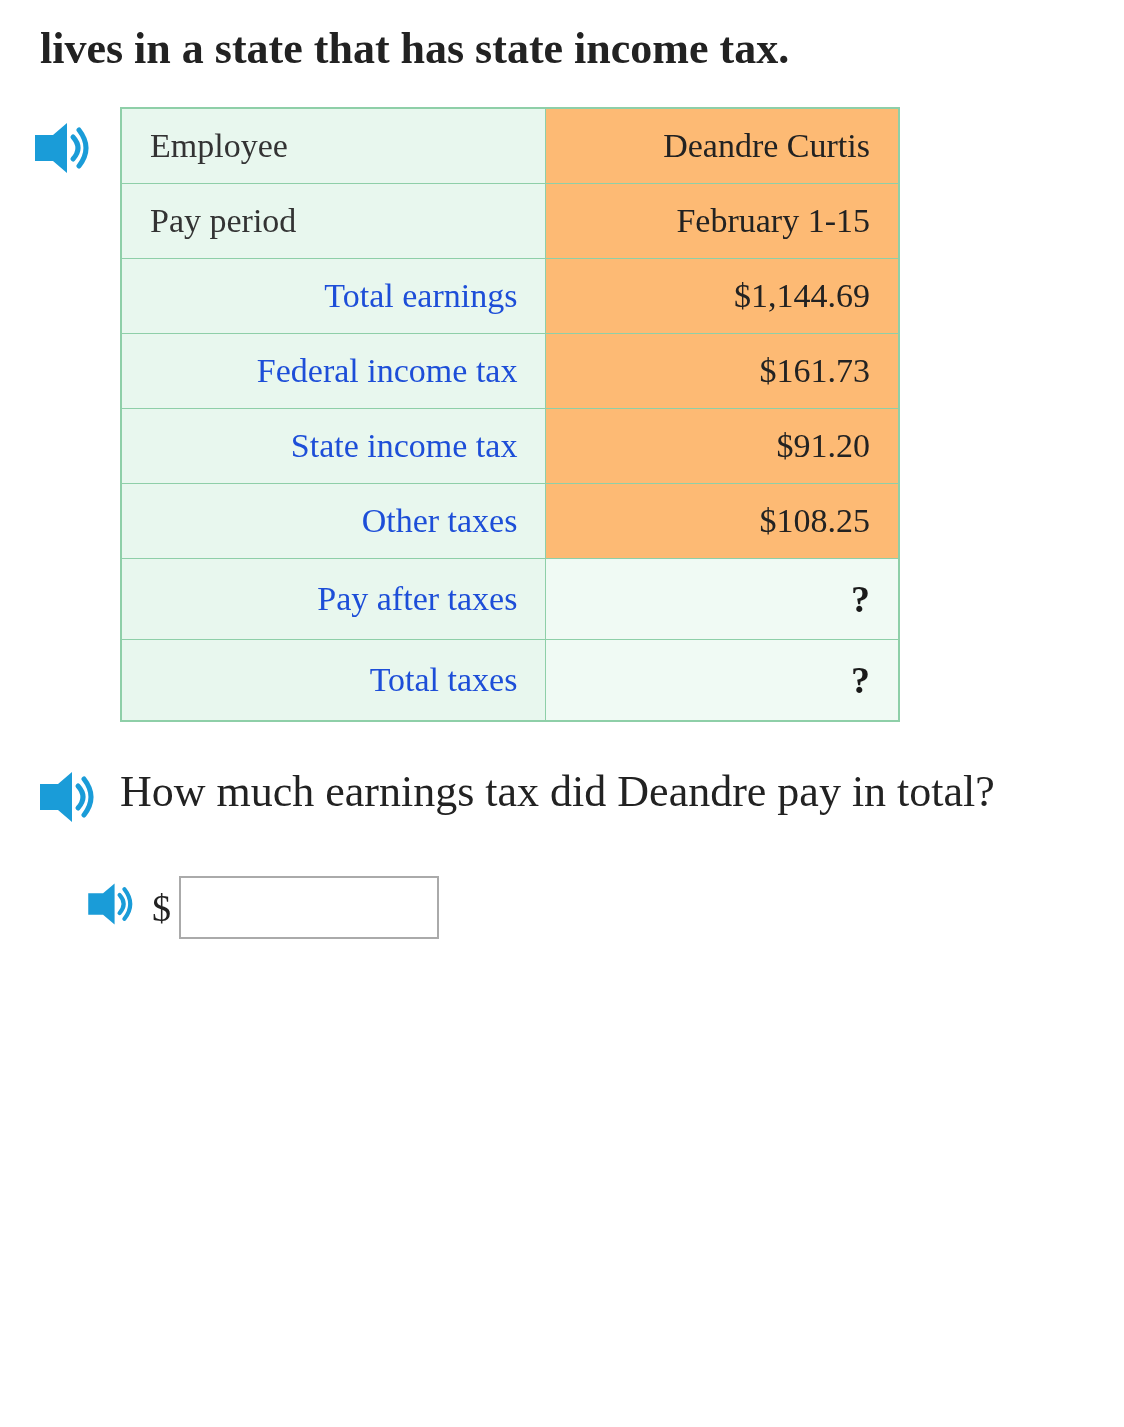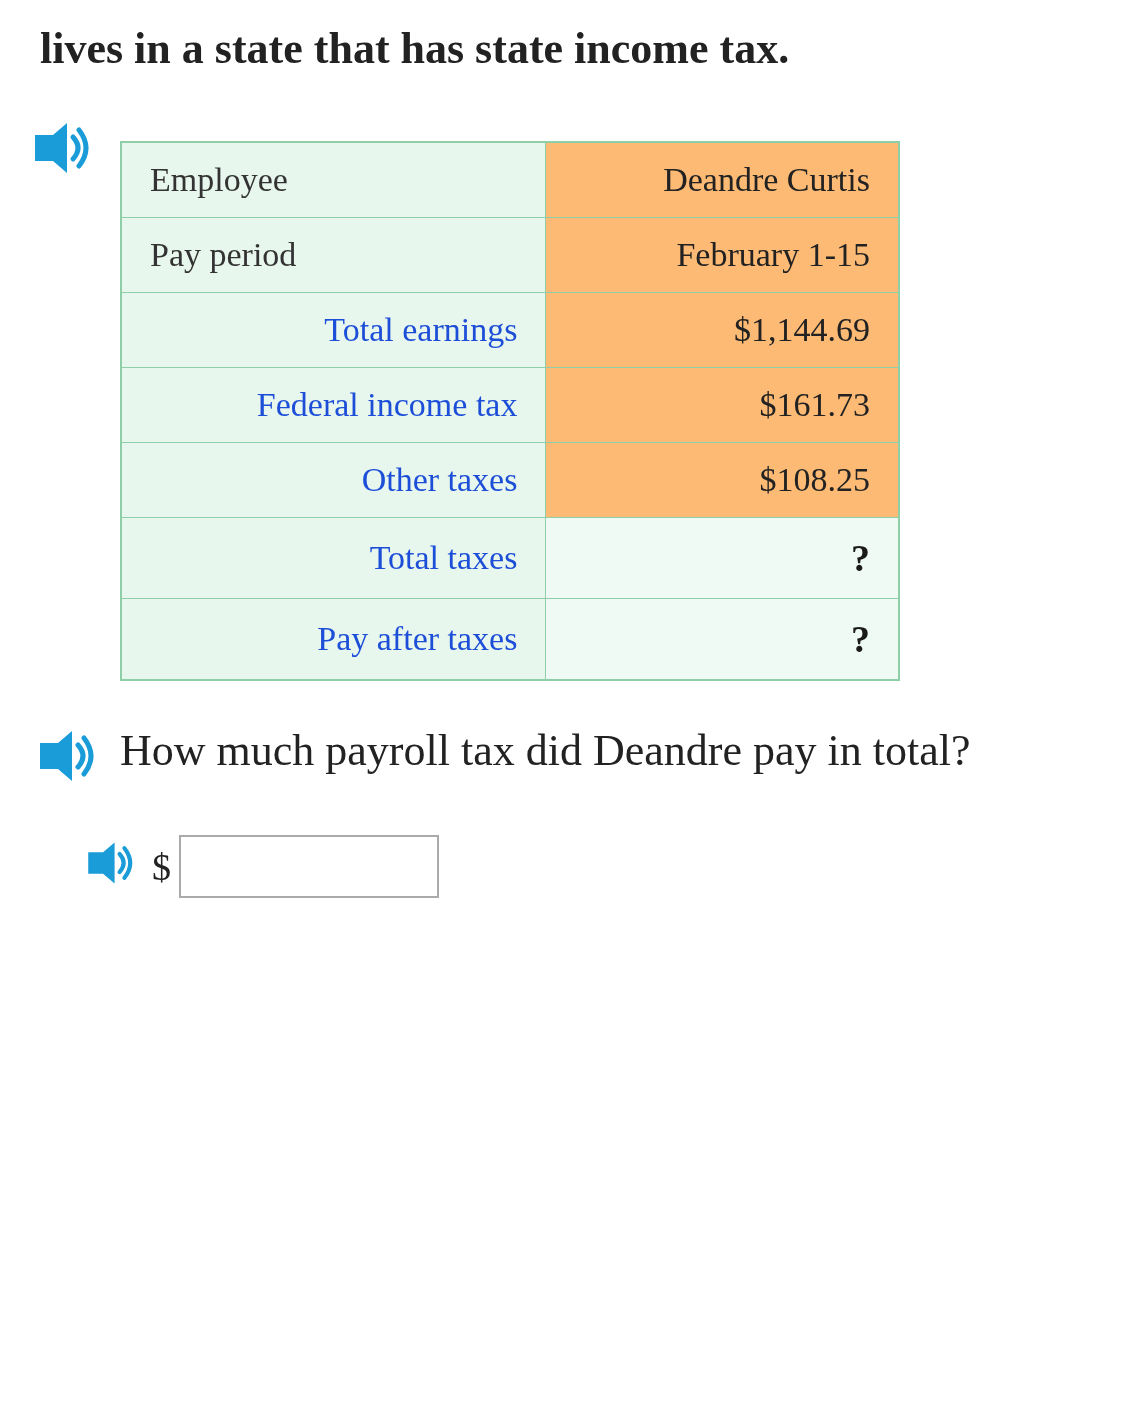--- a/index.html
+++ b/index.html
@@ -119,21 +119,21 @@
 
   <div style="position: relative; width: 100%;">
     <div style="position: absolute; left: -5px; top: 10px;">
       <svg width="68" height="62" viewBox="0 0 68 62" fill="none" xmlns="http://www.w3.org/2000/svg">
         <polygon points="10,18 28,18 42,6 42,56 28,44 10,44" fill="#1a9cd8"></polygon>
         <path d="M48,20 Q58,31 48,42" stroke="#1a9cd8" stroke-width="5" fill="none" stroke-linecap="round"></path>
         <path d="M54,13 Q68,31 54,49" stroke="#1a9cd8" stroke-width="5" fill="none" stroke-linecap="round"></path>
       </svg>
     </div>
 
-    <table class="pay-table" style="margin-left: 90px; margin-top: 34px;">
+    <table class="pay-table" style="margin-left: 90px;">
 
       <tbody>
           <tr>
         <td class="label-cell">Employee</td>
         <td class="value-cell">Deandre Curtis</td>
       </tr>
 
       <tr>
         <td class="label-cell">Pay period</td>
         <td class="value-cell">February 1-15</td>
@@ -142,53 +142,57 @@
       <tr>
         <td class="right-align-label">Total earnings</td>
         <td class="value-cell">$1,144.69</td>
       </tr>
 
       <tr>
         <td class="right-align-label">Federal income tax</td>
         <td class="value-cell">$161.73</td>
       </tr>
 
+      <tr>
+        <td class="right-align-label">State income tax</td>
+        <td class="value-cell">$91.20</td>
+      </tr>
 
       <tr>
         <td class="right-align-label">Other taxes</td>
         <td class="value-cell">$108.25</td>
       </tr>
 
       <tr>
-        <td class="right-align-label">Total taxes</td>
+        <td class="right-align-label">Pay after taxes</td>
         <td class="question-cell">
           <span class="question-mark">?</span>
         </td>
       </tr>
 
       <tr>
-        <td class="right-align-label">Pay after taxes</td>
+        <td class="right-align-label">Total taxes</td>
         <td class="question-cell">
           <span class="question-mark">?</span>
         </td>
       </tr>
     </tbody>
       </table>
   </div>
 </div>
 
 <div class="bottom-question">
   <div style="margin-right: 22px; margin-top: 4px; flex-shrink: 0;">
     <svg width="68" height="62" viewBox="0 0 68 62" fill="none" xmlns="http://www.w3.org/2000/svg">
       <polygon points="10,18 28,18 42,6 42,56 28,44 10,44" fill="#1a9cd8"></polygon>
       <path d="M48,20 Q58,31 48,42" stroke="#1a9cd8" stroke-width="5" fill="none" stroke-linecap="round"></path>
       <path d="M54,13 Q68,31 54,49" stroke="#1a9cd8" stroke-width="5" fill="none" stroke-linecap="round"></path>
     </svg>
   </div>
-  <div class="bottom-question-text">How much payroll tax did Deandre pay in total?</div>
+  <div class="bottom-question-text">How much earnings tax did Deandre pay in total?</div>
 </div>
 
 <div class="answer-row">
   <div style="margin-right: 16px;">
     <svg width="56" height="52" viewBox="0 0 68 62" fill="none" xmlns="http://www.w3.org/2000/svg">
       <polygon points="10,18 28,18 42,6 42,56 28,44 10,44" fill="#1a9cd8"></polygon>
       <path d="M48,20 Q58,31 48,42" stroke="#1a9cd8" stroke-width="5" fill="none" stroke-linecap="round"></path>
       <path d="M54,13 Q68,31 54,49" stroke="#1a9cd8" stroke-width="5" fill="none" stroke-linecap="round"></path>
     </svg>
   </div>

